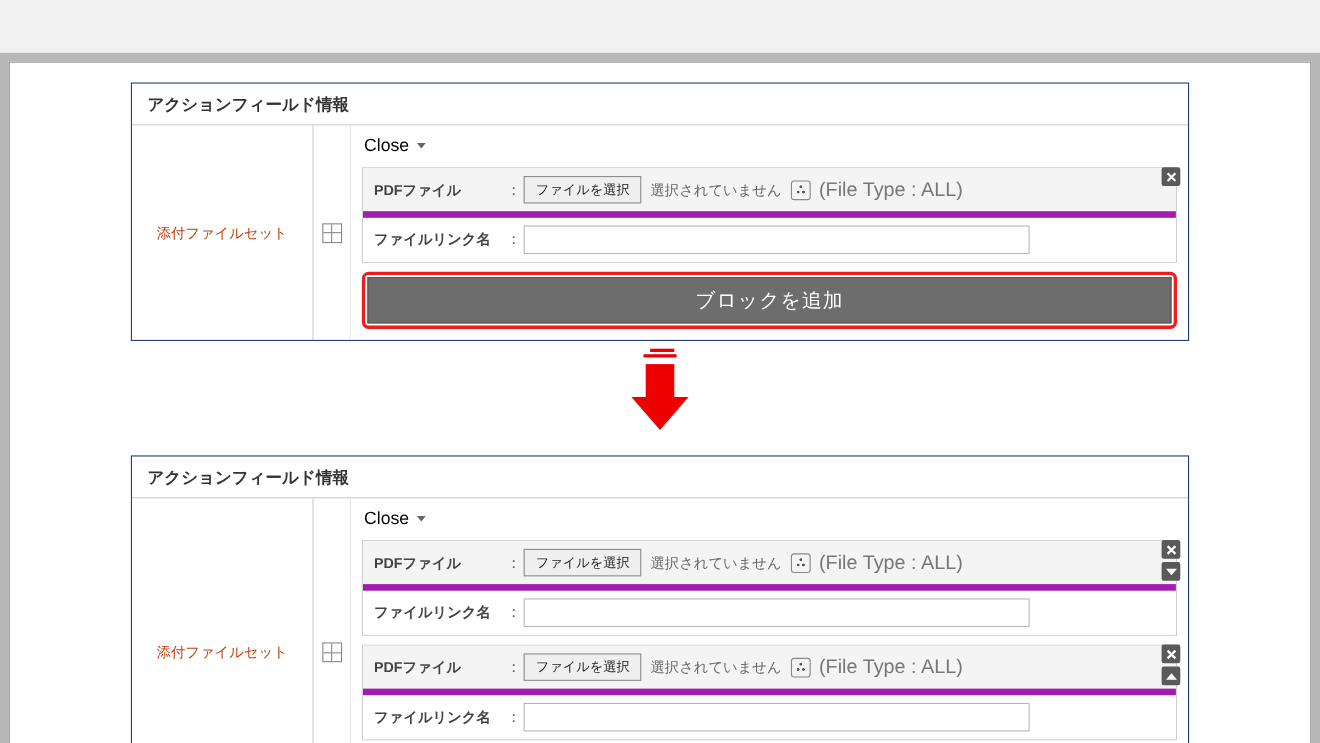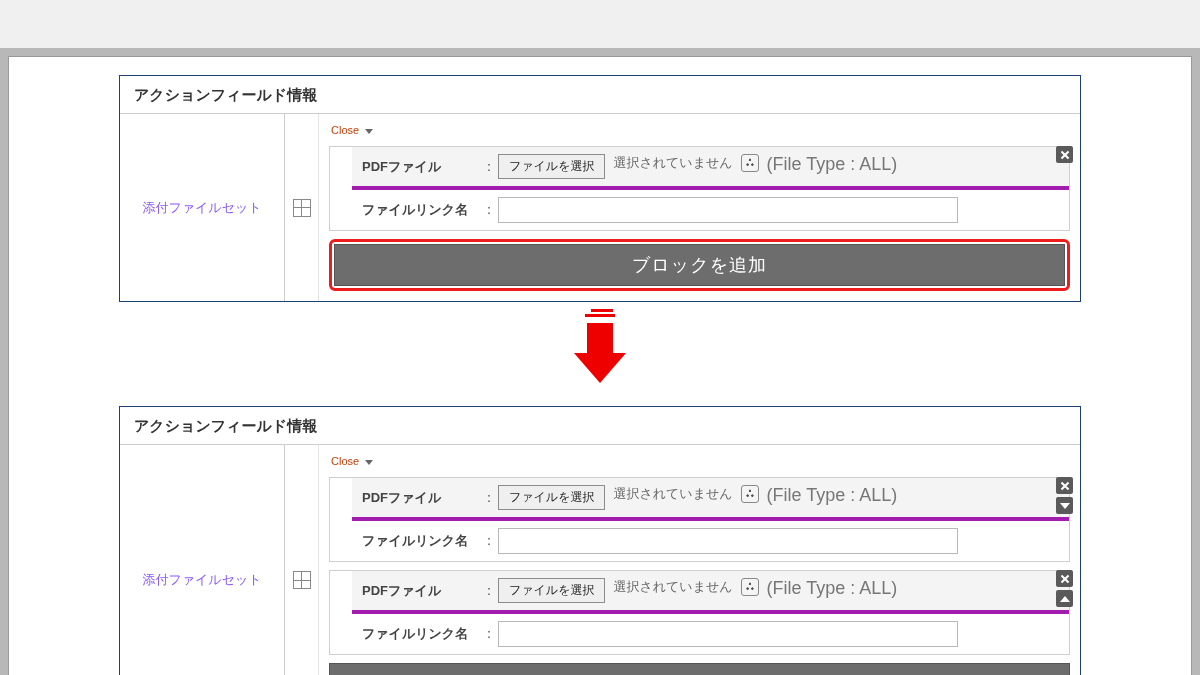--- a/index.html
+++ b/index.html
@@ -41,21 +41,21 @@
     border-top: 1px solid #ccc;
     display: flex;
   }
   .left-cell {
     width: 165px;
     min-width: 165px;
     border-right: 1px solid #ccc;
     display: flex;
     align-items: center;
     justify-content: center;
-    color: #8b5cf6;
+    color: #c2410c;
     font-size: 13px;
   }
   .right-cell {
     flex: 1;
     display: flex;
     align-items: stretch;
   }
   .handle-col {
     width: 34px;
     display: flex;
@@ -72,60 +72,60 @@
       linear-gradient(#888,#888) center/1px 100% no-repeat;
   }
   .blocks-col {
     flex: 1;
     padding: 8px 10px 10px 10px;
     display: flex;
     flex-direction: column;
     gap: 6px;
   }
   .close-row {
-    color: #c2410c;
-    font-size: 11px;
+    color: #000000;
+    font-size: 16px;
     padding: 2px 2px 4px 2px;
   }
   .caret-down {
     display: inline-block;
     width: 0; height: 0;
     border-left: 4px solid transparent;
     border-right: 4px solid transparent;
     border-top: 5px solid #666;
     margin-left: 3px;
     vertical-align: middle;
   }
 
   .block-unit {
     position: relative;
     margin-bottom: 2px;
   }
   .block-rows {
     border: 1px solid #cfcfcf;
-    padding-left: 22px;
   }
   .block-row {
     display: flex;
     align-items: center;
     padding: 7px 10px;
     gap: 10px;
   }
   .row-grey { background: #f4f4f4; }
-  .row-white { background: #fff; border-top: 4px solid #a21caf; }
+  .row-white { background: #fff; border-top: 6px solid #a21caf; }
   .row-label {
     width: 110px;
     font-weight: bold;
     color: #444;
     font-size: 13px;
   }
   .colon { width: 6px; color: #666; }
   .row-content {
     flex: 1;
     display: flex;
+    align-items: center;
     gap: 8px;
   }
   .chooser {
     background: #efefef;
     border: 1px solid #8c8c8c;
     padding: 3px 10px;
     font-size: 12px;
     color: #222;
     cursor: pointer;
   }

